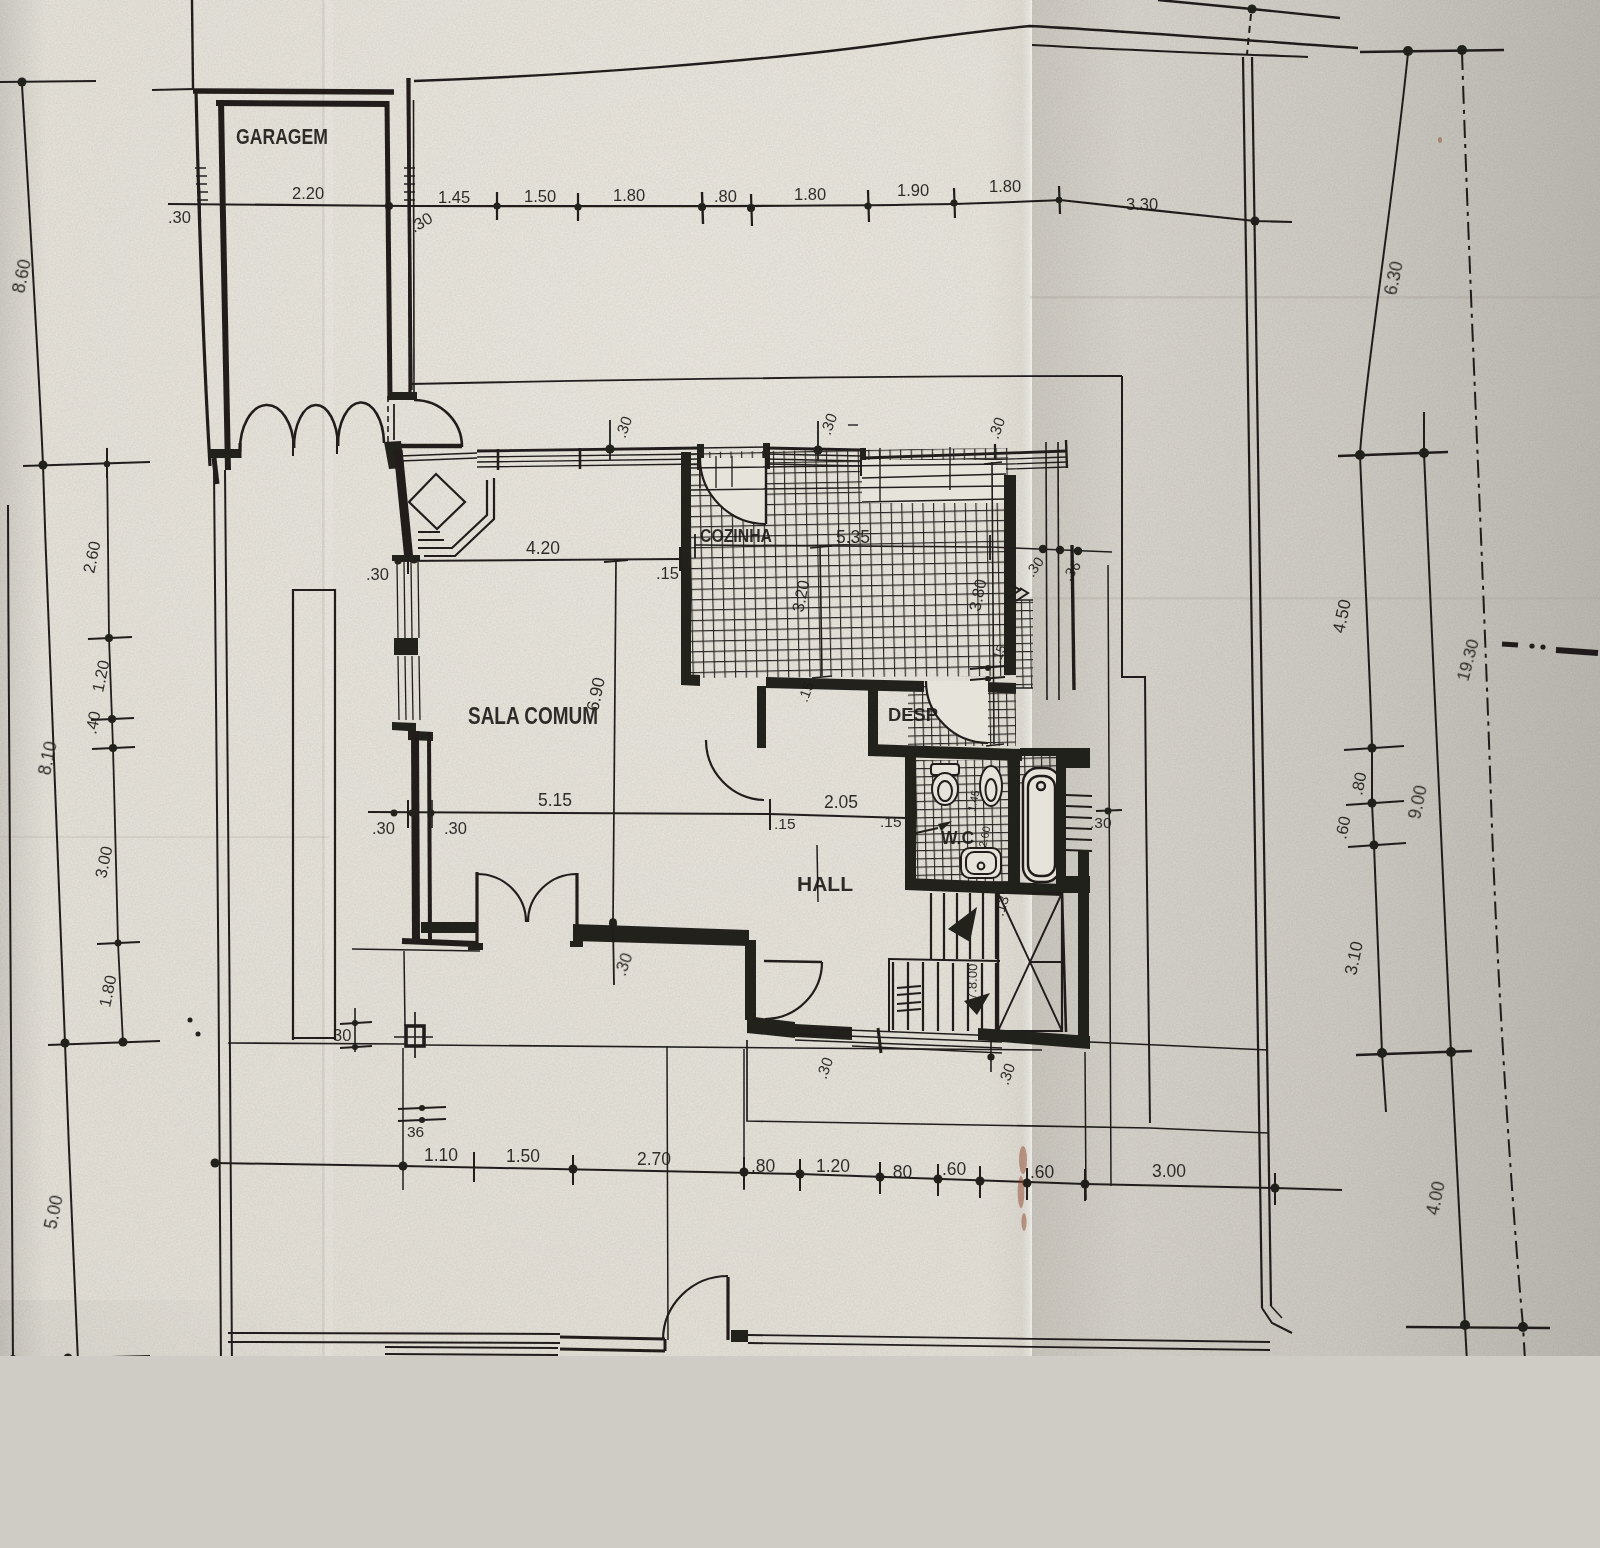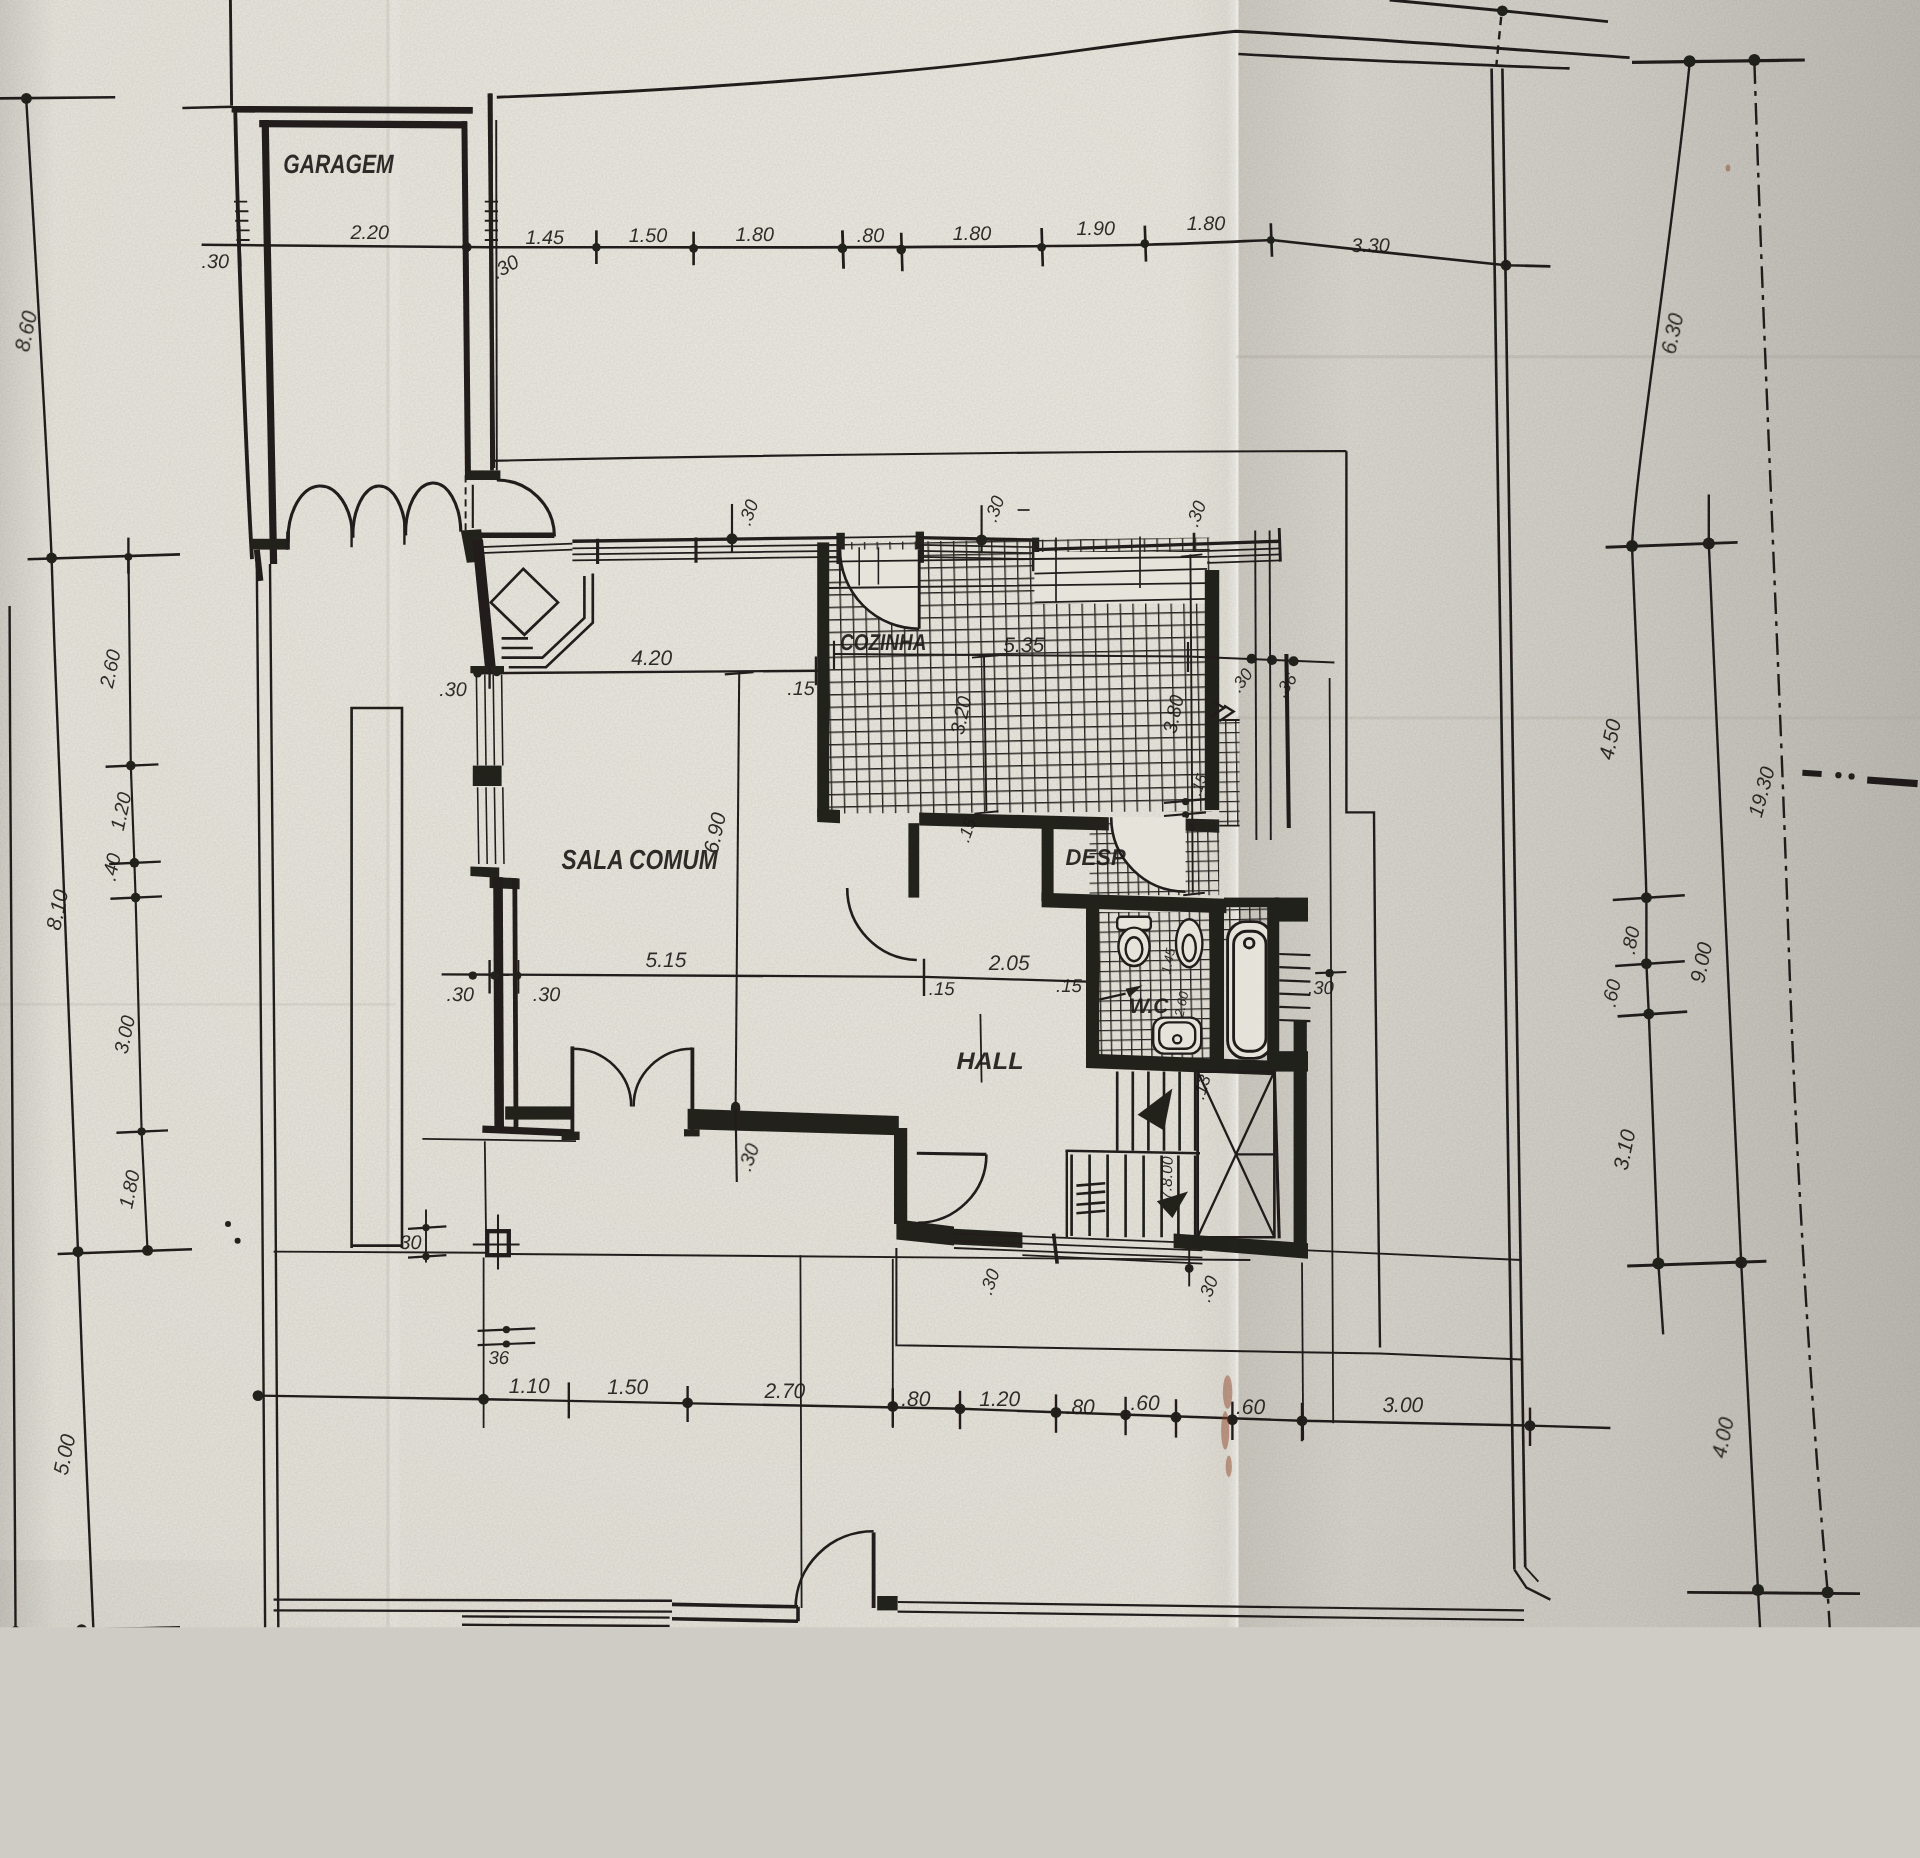--- a/index.html
+++ b/index.html
@@ -1,17 +1,17 @@
 <!DOCTYPE html>
 <html><head>
 <meta charset="utf-8">
 <style>
   html,body{margin:0;padding:0;background:#cfccc5;}
   #page{position:relative;width:1600px;height:1356px;overflow:hidden;
-        font-family:"Liberation Sans", sans-serif;font-style:italic;}
+        font-family:"Liberation Sans", sans-serif;}
   svg{position:absolute;left:0;top:0;}
   text{fill:#1d1b18;}
 </style>
 </head>
 <body>
 <div id="page">
 <svg width="1600" height="1548" viewBox="0 0 1600 1548">
 <defs>
   <linearGradient id="rightShade" x1="0" y1="0" x2="1" y2="0">
     <stop offset="0" stop-color="#000" stop-opacity="0.05"></stop>

